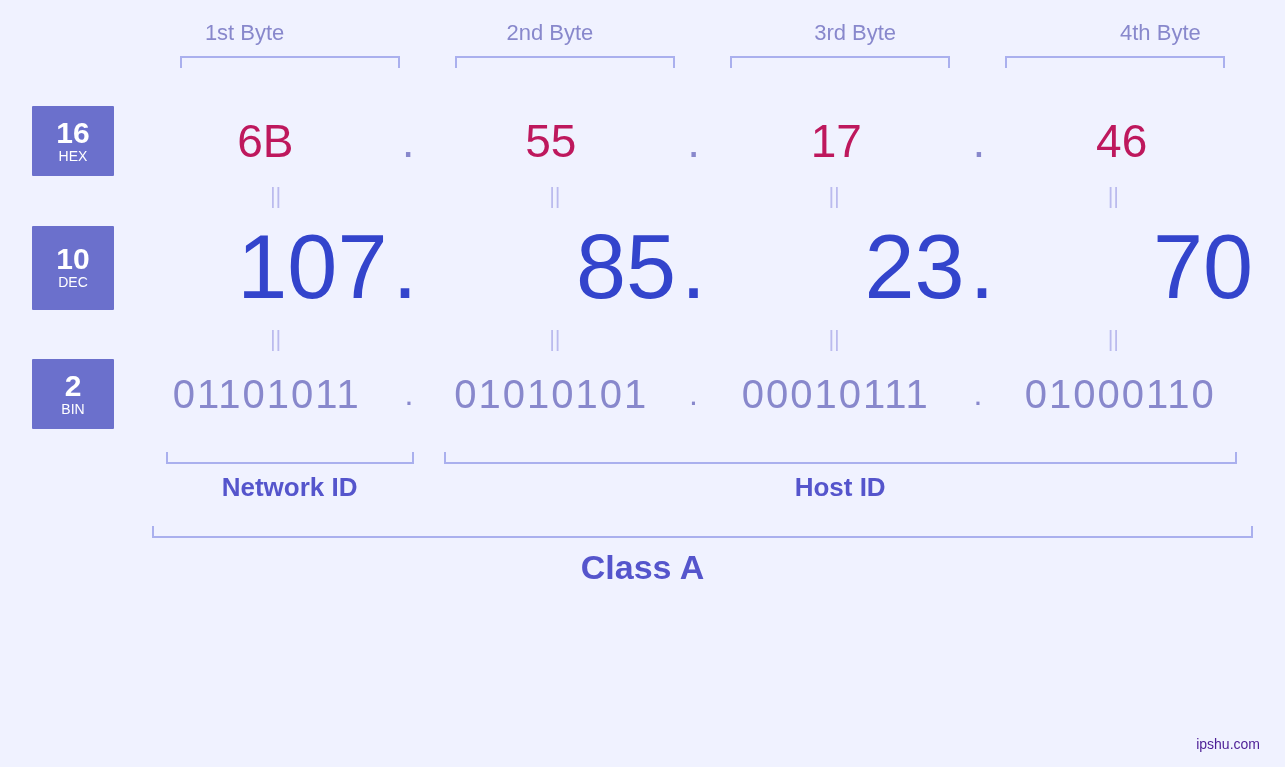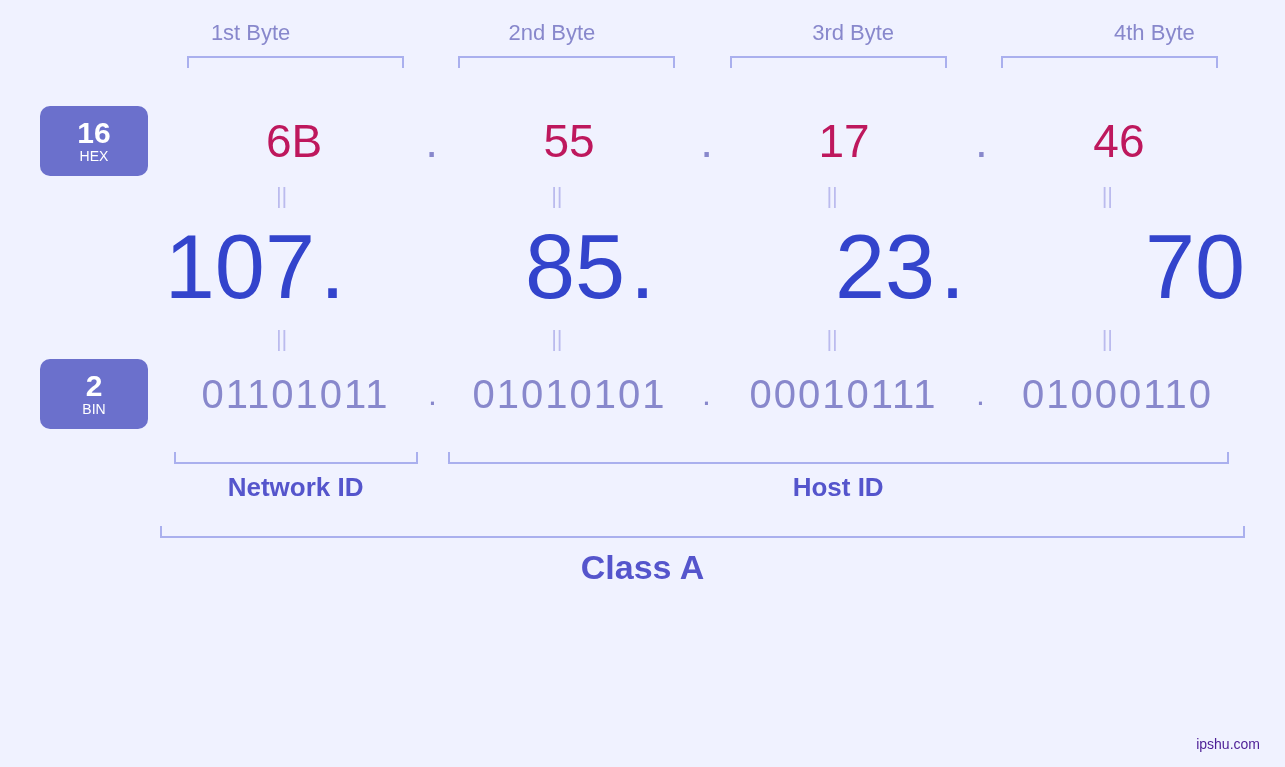--- a/index.html
+++ b/index.html
@@ -16,21 +16,21 @@
       overflow: hidden;
       position: relative;
     }
 
     .container {
       width: 100%;
       height: 100%;
       display: flex;
       flex-direction: column;
       align-items: center;
-      padding: 20px 40px;
+      padding: 20px 32px;
       position: relative;
     }
 
     
     .byte-headers {
       display: flex;
       width: 100%;
       margin-left: 120px;
       margin-bottom: 10px;
     }
@@ -87,24 +87,24 @@
     }
 
     .data-row {
       display: flex;
       align-items: center;
       width: 100%;
       margin-bottom: 0;
     }
 
     .base-badge {
-      width: 108px;
+      width: 82px;
       height: 84px;
       background-color: #6b70cc;
-      border-radius: 10px;
+      border-radius: 1px;
       display: flex;
       flex-direction: column;
       align-items: center;
       justify-content: center;
       flex-shrink: 0;
       margin-right: 20px;
     }
 
     .base-number {
       color: white;
@@ -398,20 +398,24 @@
   </div>
 
   <div class="parallel-row">
     <span class="parallel-symbol">||</span>
     <span class="parallel-symbol">||</span>
     <span class="parallel-symbol">||</span>
     <span class="parallel-symbol">||</span>
   </div>
 
   <div class="data-row">
+    <div class="base-badge">
+      <span class="base-number">10</span>
+      <span class="base-label">DEC</span>
+    </div>
     <div class="values-row">
       <span class="byte-value dec">107</span>
       <span class="dot dec">.</span>
       <span class="byte-value dec">85</span>
       <span class="dot dec">.</span>
       <span class="byte-value dec">23</span>
       <span class="dot dec">.</span>
       <span class="byte-value dec">70</span>
     </div>
   </div>

